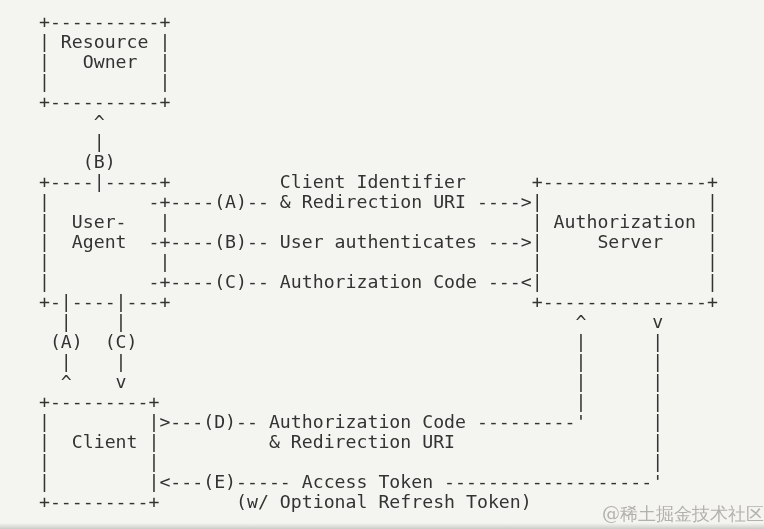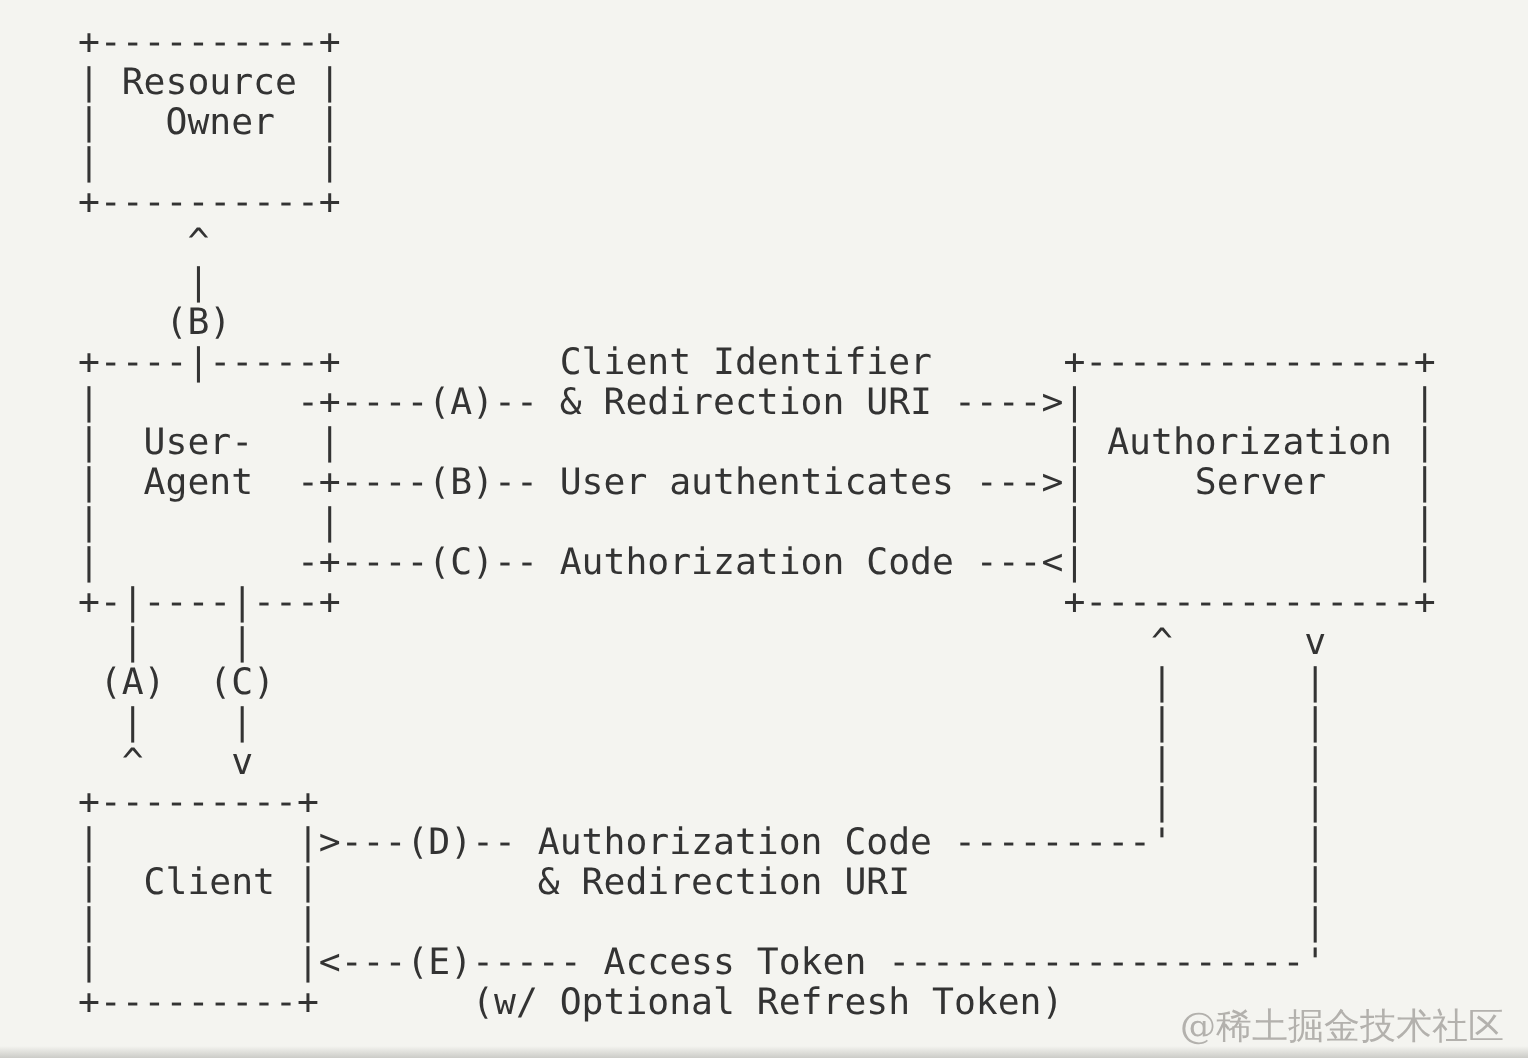--- a/index.html
+++ b/index.html
@@ -29,21 +29,21 @@
     padding: 12px 0 0 28px;
     font-family: "DejaVu Sans Mono", "Liberation Mono", monospace;
     font-size: 18.2px;
     line-height: 20px;
     color: var(--text);
     white-space: pre;
     letter-spacing: 0;
   }
   .watermark {
     position: absolute;
-    right: 12px;
+    right: 0;
     bottom: 6px;
     font-family: "DejaVu Serif", "Liberation Serif", serif;
     font-size: 18px;
     line-height: 1;
     color: var(--watermark);
     user-select: none;
     white-space: nowrap;
   }
   .bottom-fade {
     position: absolute;

